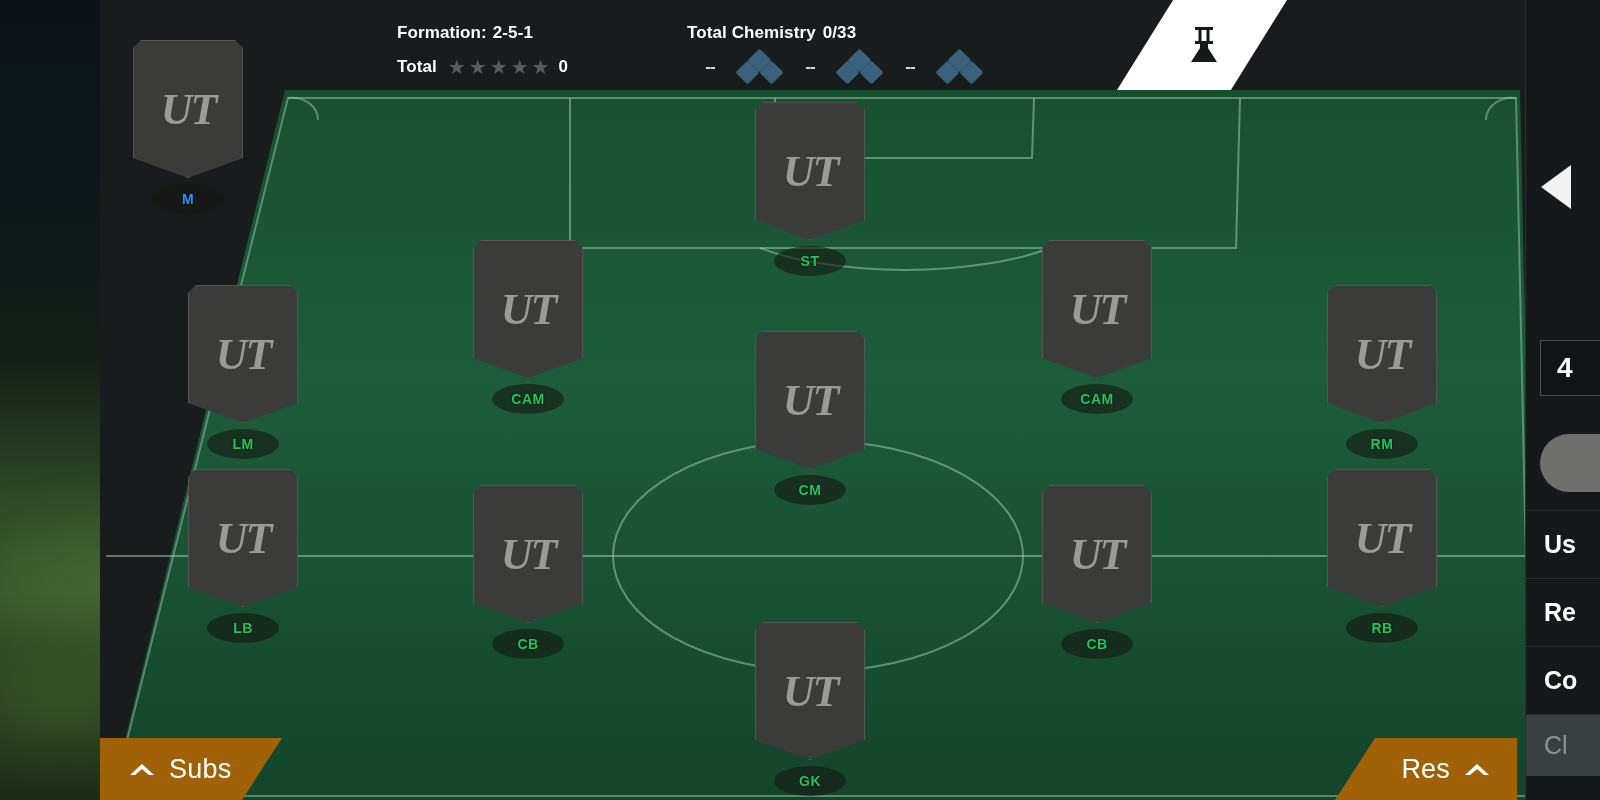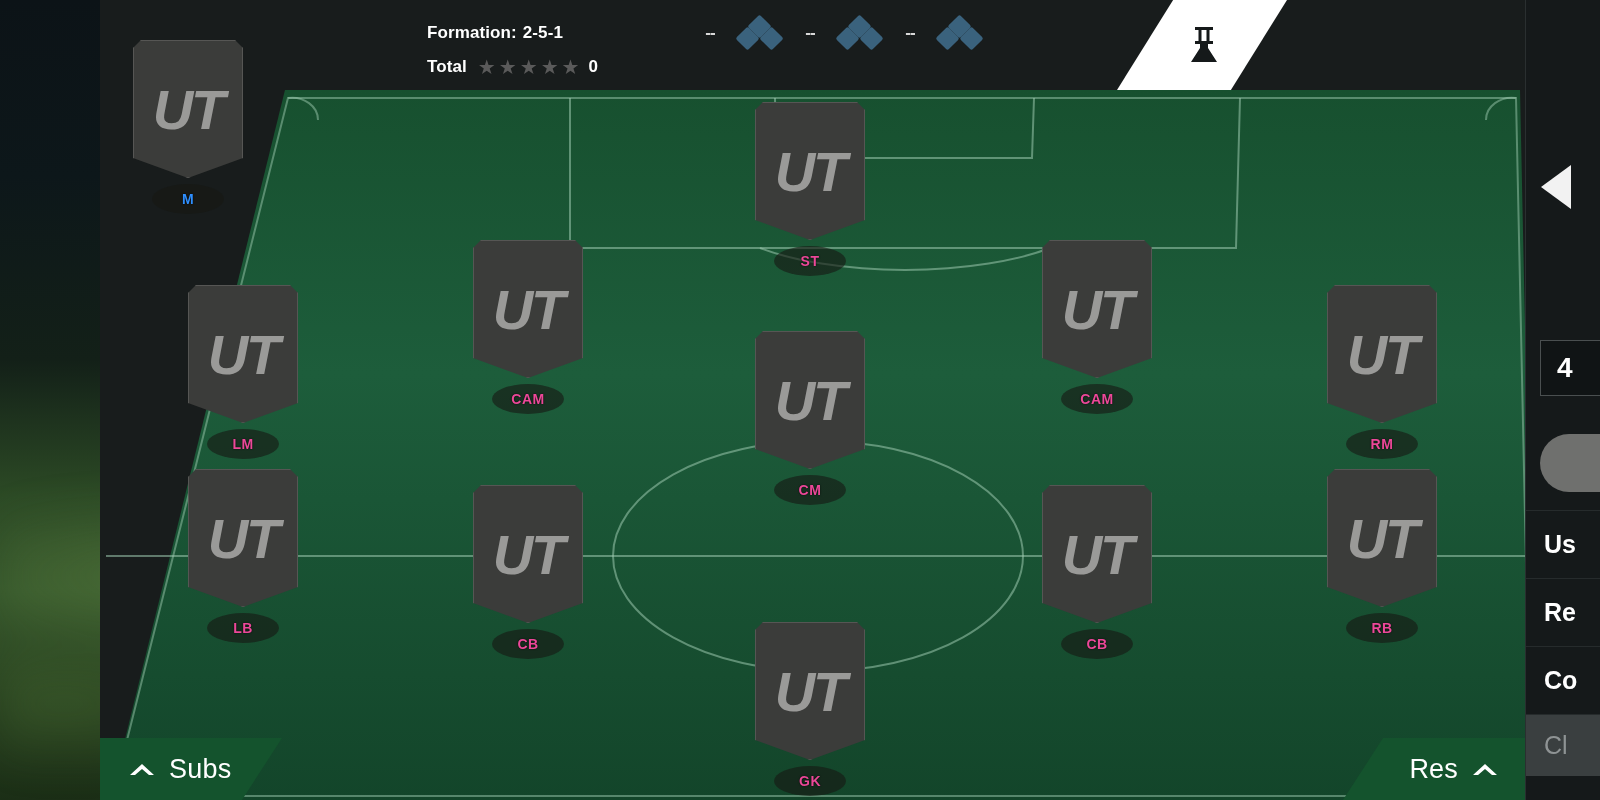--- a/index.html
+++ b/index.html
@@ -45,21 +45,21 @@
   #pitchSvg { display:block; width:1425px; height:710px; }
 
   
   #header {
     position:absolute; left:0; top:0; width:1425px; height:90px;
     z-index:30; color:#fff;
   }
   .hdr-col { position:absolute; }
   #col-formation { left:297px; top:16px; }
   #col-chem      { left:587px; top:16px; }
-  .hdr-line { display:flex; align-items:center; height:34px;margin-left:30px; }
+  .hdr-line { display:flex; align-items:center; height:34px; }
   .hdr-label { font-size:17px; font-weight:700; letter-spacing:.1px; white-space:nowrap; }
   .stars { display:flex; gap:3px; margin:0 9px 0 11px; }
   .star { color:#5a5a5a; font-size:20px; line-height:20px; }
   .rating-val { font-size:17px; font-weight:700; }
 
   
   #chemrow { display:flex; align-items:center; gap:0; height:34px; }
   .chem-group { display:flex; align-items:center; }
   .chem-dash {
     color:#d8d8d8; font-size:17px; font-weight:700;
@@ -87,51 +87,51 @@
   .slot { position:absolute; z-index:20; width:110px; }
   .card {
     width:110px; height:138px; position:relative;
     margin:0 auto;
     background:#3b3c3a;
     border:1px solid #565654;
     clip-path:polygon(0 8px, 8px 0, 102px 0, 110px 8px, 110px 118px, 55px 138px, 0 118px);
     display:flex; align-items:center; justify-content:center;
   }
   .ut-logo {
-    font-family:Liberation Sans, sans-serif;
-    font-style:italic; font-weight:800; font-size:56px;
+    font-family:Liberation Serif, serif;
+    font-style:italic; font-weight:800; font-size:44px;
     color:#9a9a98; letter-spacing:-2px;
     transform:skewX(-4px);
     user-select:none;
   }
   .pos-badge {
     margin:6px auto 0;
     width:72px; height:30px; border-radius:50%;
     background:rgba(22,24,20,.62);
     display:flex; align-items:center; justify-content:center;
   }
   .pos-badge span {
     font-size:14px; font-weight:800; letter-spacing:.5px;
-    color:#ec4899;
+    color:#22c55e;
     text-shadow:0 0 2px rgba(0,0,0,.8);
   }
   .pos-badge.manager span { color:#2f8fff; }
 
   
   .corner-bar {
     position:absolute; bottom:0; height:62px; z-index:40;
-    background:#14532d; color:#fff;
+    background:#a16207; color:#fff;
     display:flex; align-items:center;
   }
   #subs-bar {
     left:0; width:182px; padding-left:28px; gap:13px;
     clip-path:polygon(0 0, 100% 0, 78% 100%, 0 100%);
   }
   #res-bar {
-    right:0; width:182px; padding-right:26px; gap:13px;
+    right:8px; width:182px; padding-right:26px; gap:13px;
     justify-content:flex-end;
     clip-path:polygon(22% 0, 100% 0, 100% 100%, 0 100%);
   }
   .corner-label { font-size:27px; font-weight:400; letter-spacing:.2px; }
 
   
   #sidebar {
     position:absolute; left:1525px; top:0; width:75px; height:800px;
     background:#15191a; z-index:50; overflow:hidden;
     border-left:1px solid #2a2f30;
@@ -224,20 +224,24 @@
           <span class="star">★</span>
           <span class="star">★</span>
           <span class="star">★</span>
           <span class="star">★</span>
         </span>
         <span class="rating-val">0</span>
       </div>
     </div>
 
     <div class="hdr-col" id="col-chem">
+      <div class="hdr-line">
+        <span class="hdr-label">Total Chemistry</span>
+        <span class="hdr-label" style="margin-left:7px;">0/33</span>
+      </div>
       <div id="chemrow">
         <div class="chem-group">
           <span class="chem-dash">--</span>
           <span class="chem-diamonds">
             <i class="dm top"></i>
               <i class="dm left"></i>
               <i class="dm right"></i>
           </span>
         </div>
         <div class="chem-group">

